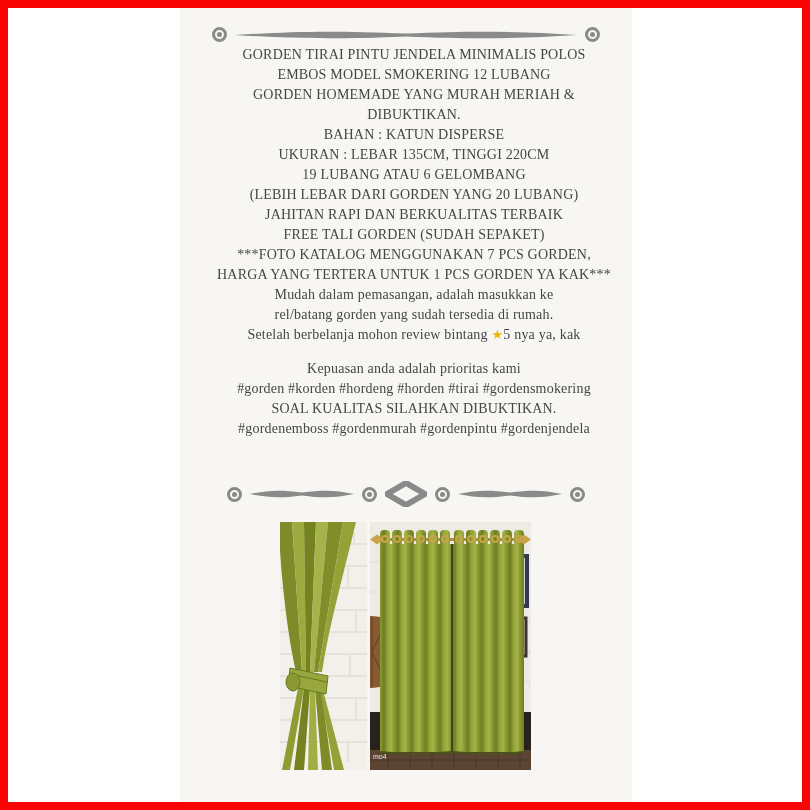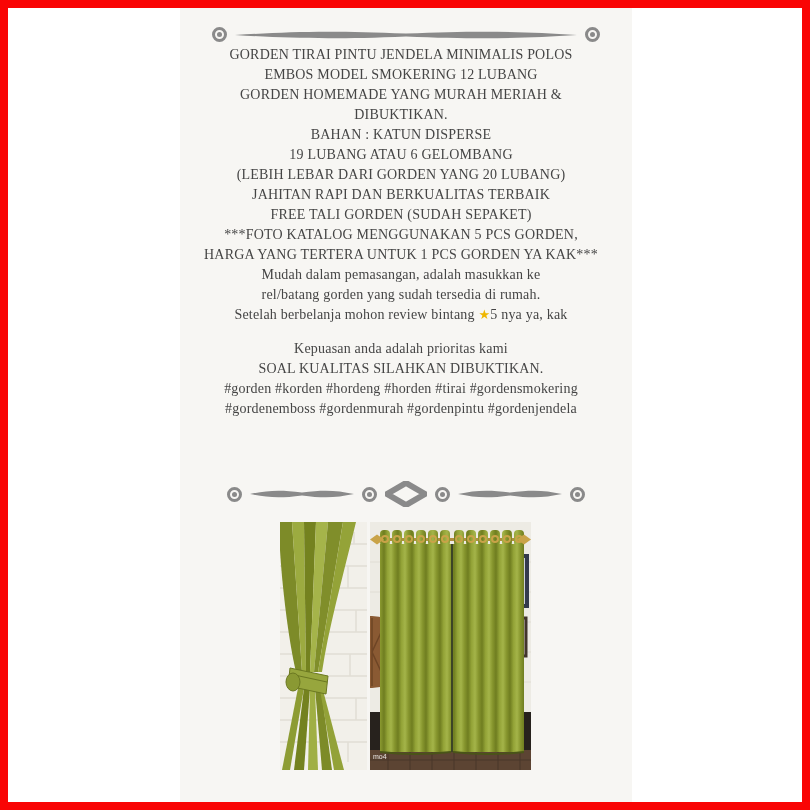--- a/index.html
+++ b/index.html
@@ -14,21 +14,21 @@
   .orn-bottom{left:180px;top:481px;width:452px;justify-content:center;gap:8px;}
   .orn-circle{width:15px;height:15px;border:3px solid #8a8a8a;border-radius:50%;
               box-sizing:border-box;display:flex;align-items:center;justify-content:center;flex:none;}
   .orn-circle i{display:block;width:5px;height:5px;background:#8a8a8a;border-radius:50%;}
   .orn-line{height:12px;flex:none;}
   .orn-line.grow{flex:1;margin:0 8px;}
   .orn-line svg,.orn-diamond svg{display:block;width:100%;height:100%;}
   .orn-diamond{width:42px;height:26px;flex:none;}
 
   
-  .textblock{position:absolute;left:175px;top:45px;width:452px;text-align:center;
+  .textblock{position:absolute;left:188px;top:45px;width:452px;text-align:center;
              color:#454545;font-size:14px;line-height:20px;letter-spacing:0.2px;}
   .textblock .line{white-space:nowrap;}
   .spacer{height:14px;}
   .star{color:#eeb600;font-size:13px;}
 
   
   .photo{position:absolute;top:522px;height:248px;z-index:1;}
   .photo svg{display:block;width:100%;height:100%;}
   .photo-left{left:280px;width:87px;}
   .photo-right{left:370px;width:161px;}
@@ -52,33 +52,34 @@
         <i></i>
       </span>
   </div>
 
   <div class="textblock">
     <div class="line">GORDEN TIRAI PINTU JENDELA MINIMALIS POLOS</div>
     <div class="line">EMBOS MODEL SMOKERING 12 LUBANG</div>
     <div class="line">GORDEN HOMEMADE YANG MURAH MERIAH &amp;</div>
     <div class="line">DIBUKTIKAN.</div>
     <div class="line">BAHAN : KATUN DISPERSE</div>
+    <div class="line">UKURAN : LEBAR 135CM, TINGGI 220CM</div>
     <div class="line">19 LUBANG ATAU 6 GELOMBANG</div>
     <div class="line">(LEBIH LEBAR DARI GORDEN YANG 20 LUBANG)</div>
     <div class="line">JAHITAN RAPI DAN BERKUALITAS TERBAIK</div>
     <div class="line">FREE TALI GORDEN (SUDAH SEPAKET)</div>
-    <div class="line">***FOTO KATALOG MENGGUNAKAN 5 PCS GORDEN,</div>
+    <div class="line">***FOTO KATALOG MENGGUNAKAN 7 PCS GORDEN,</div>
     <div class="line">HARGA YANG TERTERA UNTUK 1 PCS GORDEN YA KAK***</div>
     <div class="line">Mudah dalam pemasangan, adalah masukkan ke</div>
     <div class="line">rel/batang gorden yang sudah tersedia di rumah.</div>
     <div class="line"><span>Setelah berbelanja mohon review bintang </span><span class="star">★</span><span>5 nya ya, kak</span></div>
     <div class="spacer"></div>
     <div class="line">Kepuasan anda adalah prioritas kami</div>
+    <div class="line">#gorden #korden #hordeng #horden #tirai #gordensmokering</div>
     <div class="line">SOAL KUALITAS SILAHKAN DIBUKTIKAN.</div>
-    <div class="line">#gorden #korden #hordeng #horden #tirai #gordensmokering</div>
     <div class="line">#gordenemboss #gordenmurah #gordenpintu #gordenjendela</div>
   </div>
 
   <div class="orn-row orn-bottom">
     <span class="orn-circle">
         <i></i>
       </span>
     <span class="orn-line" style="width:104px">
       <svg viewBox="0 0 340 12" preserveAspectRatio="none">
           <path d="M0,6 C55,2.6 95,1.4 170,4.6 C245,1.4 285,2.6 340,6 C285,9.4 245,10.6 170,7.4 C95,10.6 55,9.4 0,6 Z" fill="#8a8a8a"></path>

